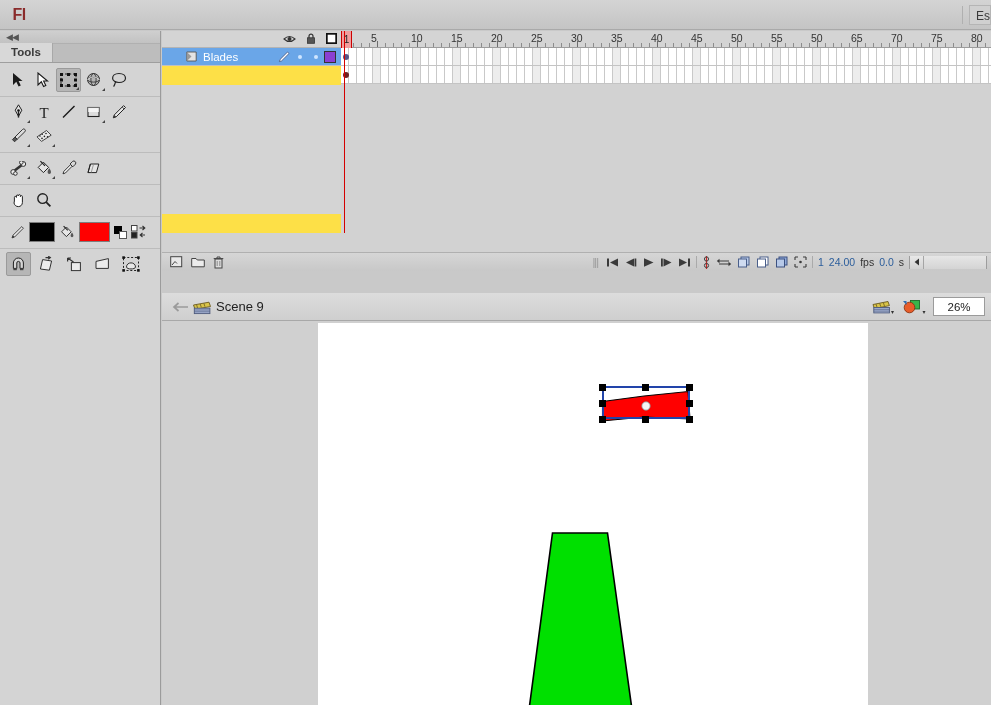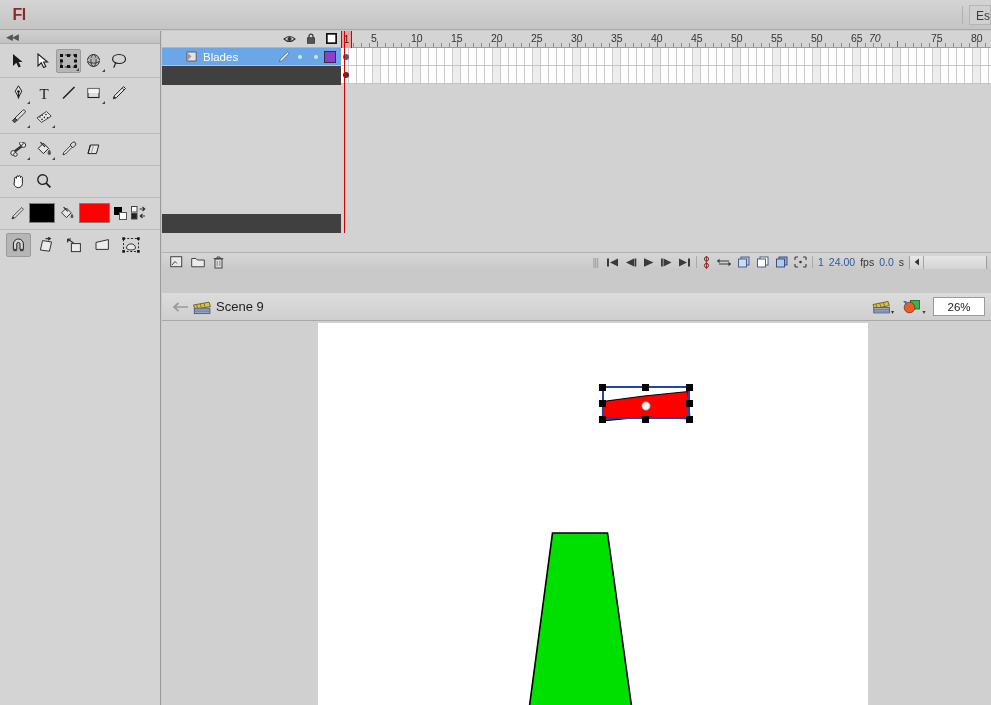--- a/index.html
+++ b/index.html
@@ -92,21 +92,21 @@
   .tl-tab {
     height:19px; line-height:19px; padding:0 9px; font-size:11.5px; font-weight:bold;
     color:#3a3a3a; border-right:1px solid #a8a8a8; background:#bdbdbd; cursor:default;
   }
   .tl-tab.active { background:#d8d8d8; }
   .tl-tabfill { flex:1; height:19px; background:#bdbdbd;}
 
   .tl-main { position:relative; height:202px; display:flex; }
 
   
-  .layers-col { width:179px; position:relative; background:#404040; }
+  .layers-col { width:179px; position:relative; background:#fde047; }
   .layers-head {
     height:17px; background:#d4d4d4; position:relative; border-bottom:1px solid #b4b4b4;
   }
   .lh-icons { position:absolute; right:4px; top:2px; display:flex; gap:10px; align-items:center;}
   .layer-row {
     height:18px; display:flex; align-items:center; position:relative;
     border-bottom:1px solid #c0c0c0; background:#e6e6e6;
   }
   .layer-row.sel { background:#6aa6e8; }
   .layer-row.sel .layer-name { color:#ffffff; }
@@ -209,20 +209,23 @@
   <div class="menubar">
     <div class="fl-logo">Fl</div>
     <div class="workspace-holder">
       <div class="workspace-sep"></div>
       <div class="workspace-box">Es</div>
     </div>
   </div>
 
   <div class="tools-panel">
     <div class="tools-collapse">◀◀</div>
+    <div class="tools-tabrow">
+      <div class="tools-tab">Tools</div>
+    </div>
     <div class="tools-body" id="tools-body">
         <div class="tool-group">
           <div class="tool-row">
             <div class="tool-cell">
               <svg width="15" height="16" viewBox="0 0 15 16">
                 <path d="M2 1 L2 13 L5.3 9.8 L7.6 14.6 L9.8 13.6 L7.6 9 L11.5 9 Z" fill="#1a1a1a"></path>
               </svg>
             </div>
             <div class="tool-cell">
               <svg width="15" height="16" viewBox="0 0 15 16">
@@ -577,21 +580,21 @@
             <div class="ruler-label" style="left: 150px;">20</div>
             <div class="ruler-label" style="left: 190px;">25</div>
             <div class="ruler-label" style="left: 230px;">30</div>
             <div class="ruler-label" style="left: 270px;">35</div>
             <div class="ruler-label" style="left: 310px;">40</div>
             <div class="ruler-label" style="left: 350px;">45</div>
             <div class="ruler-label" style="left: 390px;">50</div>
             <div class="ruler-label" style="left: 430px;">55</div>
             <div class="ruler-label" style="left: 470px;">50</div>
             <div class="ruler-label" style="left: 510px;">65</div>
-            <div class="ruler-label" style="left: 528px; font-style: italic;">70</div>
+            <div class="ruler-label" style="left: 550px;">70</div>
             <div class="ruler-label" style="left: 590px;">75</div>
             <div class="ruler-label" style="left: 630px;">80</div>
             <div class="playhead-head" style="left: 0px;">1</div>
           </div>
         <div class="frames-rows" id="frames-rows">
             <div class="frame-row">
               <div class="cells">
                 <div class="fcell" style="left: 0px;"></div>
                 <div class="fcell" style="left: 8px;"></div>
                 <div class="fcell" style="left: 16px;"></div>

